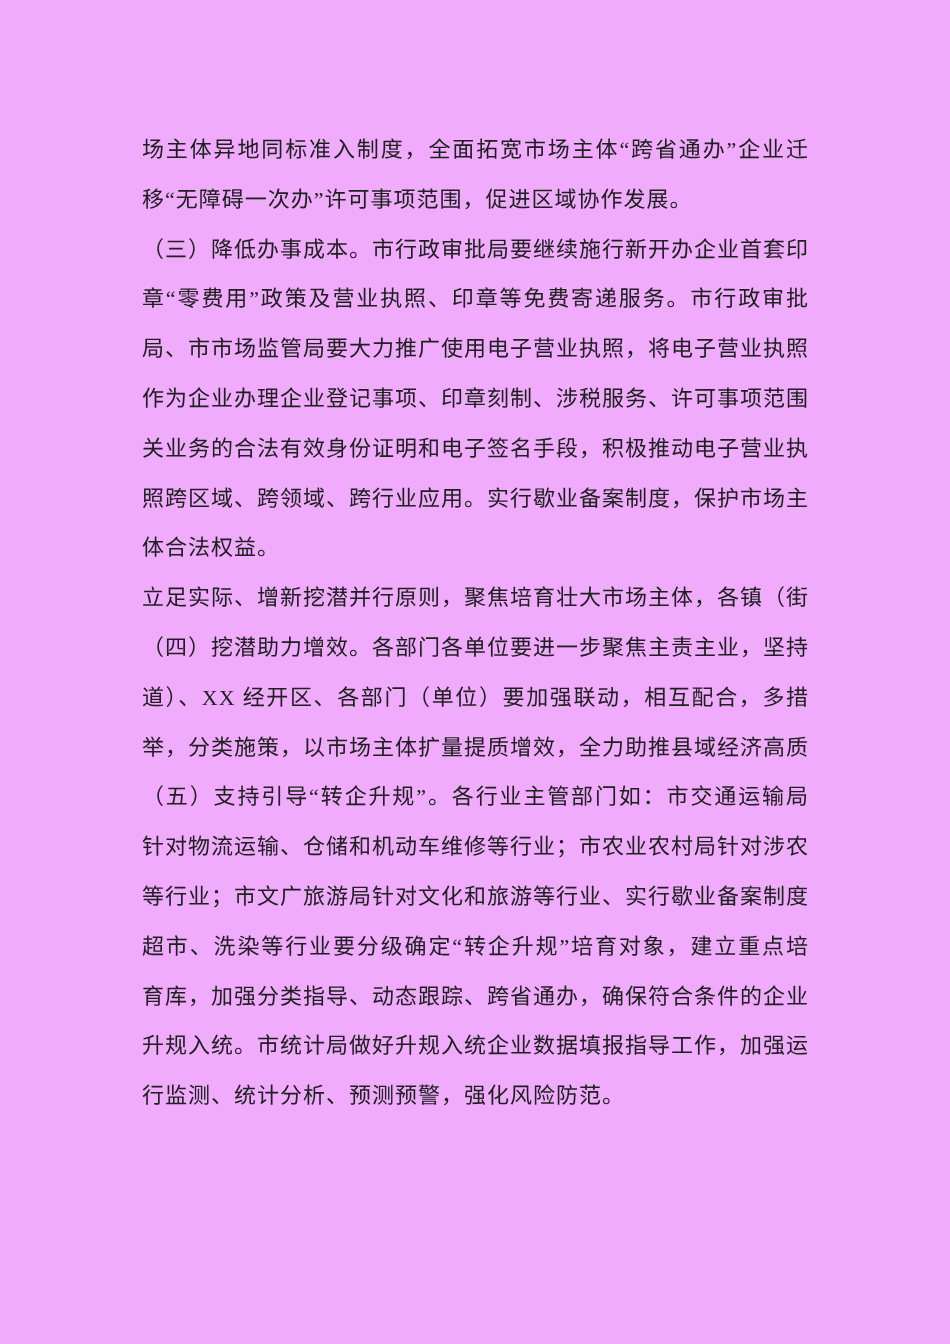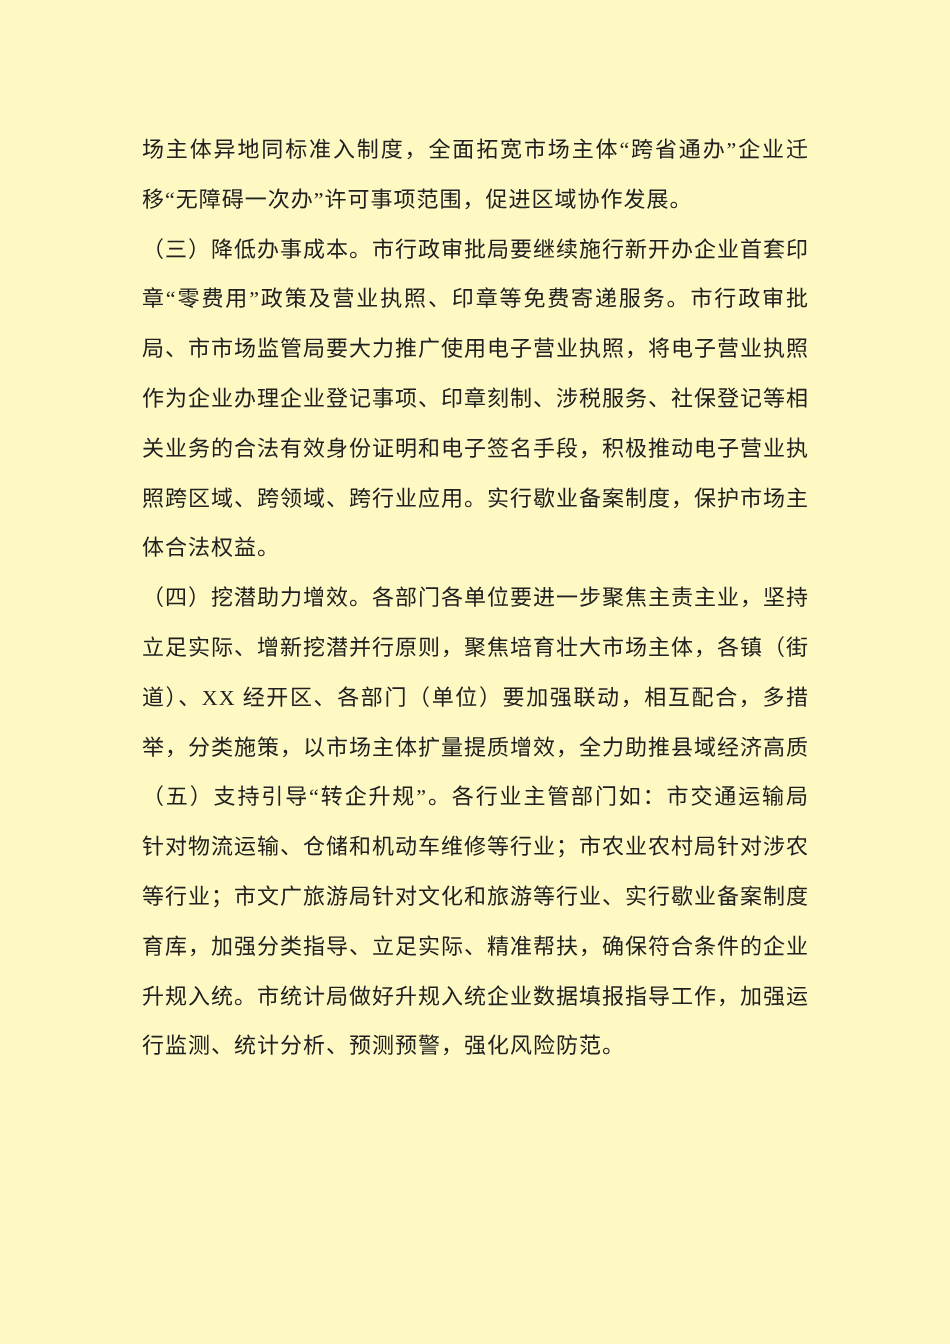--- a/index.html
+++ b/index.html
@@ -5,21 +5,21 @@
   * { margin: 0; padding: 0; box-sizing: border-box; }
   html, body {
     width: 950px;
     height: 1344px;
     font-family: "Liberation Serif", serif;
   }
   .page {
     position: relative;
     width: 950px;
     height: 1344px;
-    background: #fef9c3;
+    background: #f0abfc;
     overflow: hidden;
   }
   .doc-body {
     position: absolute;
     left: 142px;
     top: 125px;
     width: 667px;
     color: #202020;
   }
   .line {
@@ -39,28 +39,29 @@
 </head>
 <body>
 
 <div class="page">
   <div class="doc-body">
       <div class="line">场主体异地同标准入制度，全面拓宽市场主体“跨省通办”企业迁</div>
       <div class="line para-end">移“无障碍一次办”许可事项范围，促进区域协作发展。</div>
       <div class="line">（三）降低办事成本。市行政审批局要继续施行新开办企业首套印</div>
       <div class="line">章“零费用”政策及营业执照、印章等免费寄递服务。市行政审批</div>
       <div class="line">局、市市场监管局要大力推广使用电子营业执照，将电子营业执照</div>
-      <div class="line">作为企业办理企业登记事项、印章刻制、涉税服务、社保登记等相</div>
+      <div class="line">作为企业办理企业登记事项、印章刻制、涉税服务、许可事项范围</div>
       <div class="line">关业务的合法有效身份证明和电子签名手段，积极推动电子营业执</div>
       <div class="line">照跨区域、跨领域、跨行业应用。实行歇业备案制度，保护市场主</div>
       <div class="line para-end">体合法权益。</div>
+      <div class="line">立足实际、增新挖潜并行原则，聚焦培育壮大市场主体，各镇（街</div>
       <div class="line">（四）挖潜助力增效。各部门各单位要进一步聚焦主责主业，坚持</div>
-      <div class="line">立足实际、增新挖潜并行原则，聚焦培育壮大市场主体，各镇（街</div>
       <div class="line">道）、XX 经开区、各部门（单位）要加强联动，相互配合，多措并</div>
       <div class="line">举，分类施策，以市场主体扩量提质增效，全力助推县域经济高质</div>
       <div class="line">（五）支持引导“转企升规”。各行业主管部门如：市交通运输局</div>
       <div class="line">针对物流运输、仓储和机动车维修等行业；市农业农村局针对涉农</div>
       <div class="line">等行业；市文广旅游局针对文化和旅游等行业、实行歇业备案制度</div>
-      <div class="line">育库，加强分类指导、立足实际、精准帮扶，确保符合条件的企业</div>
+      <div class="line">超市、洗染等行业要分级确定“转企升规”培育对象，建立重点培</div>
+      <div class="line">育库，加强分类指导、动态跟踪、跨省通办，确保符合条件的企业</div>
       <div class="line">升规入统。市统计局做好升规入统企业数据填报指导工作，加强运</div>
       <div class="line para-end">行监测、统计分析、预测预警，强化风险防范。</div>
     </div>
 </div>
 
 </body></html>

